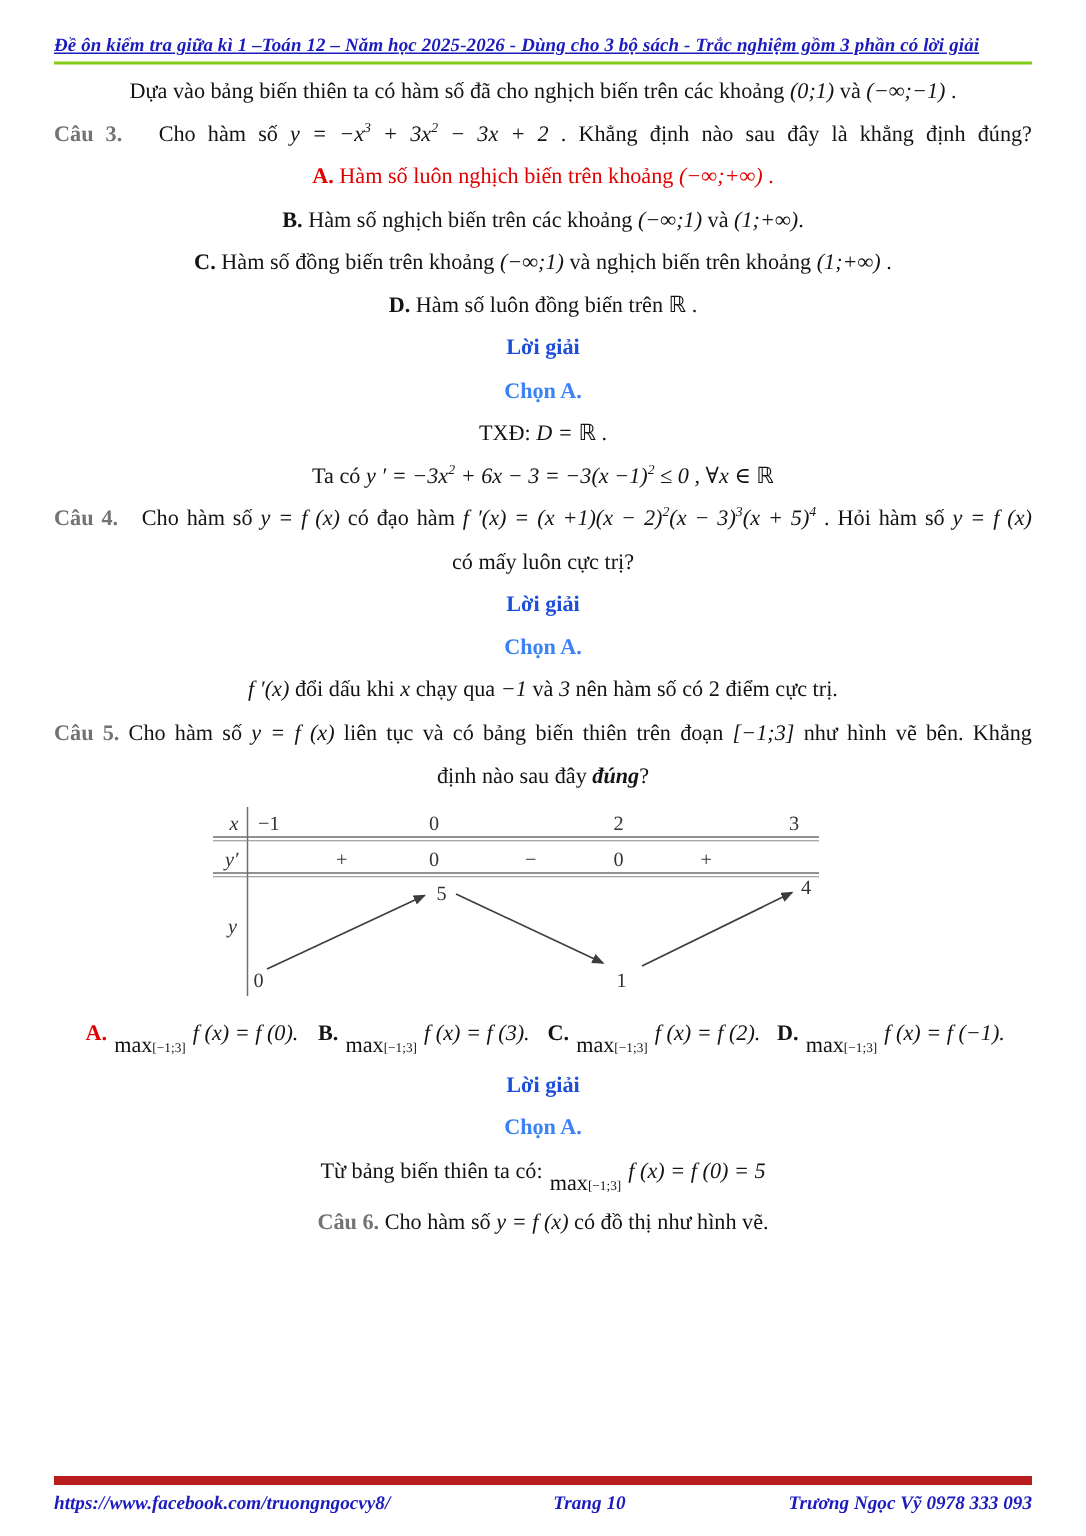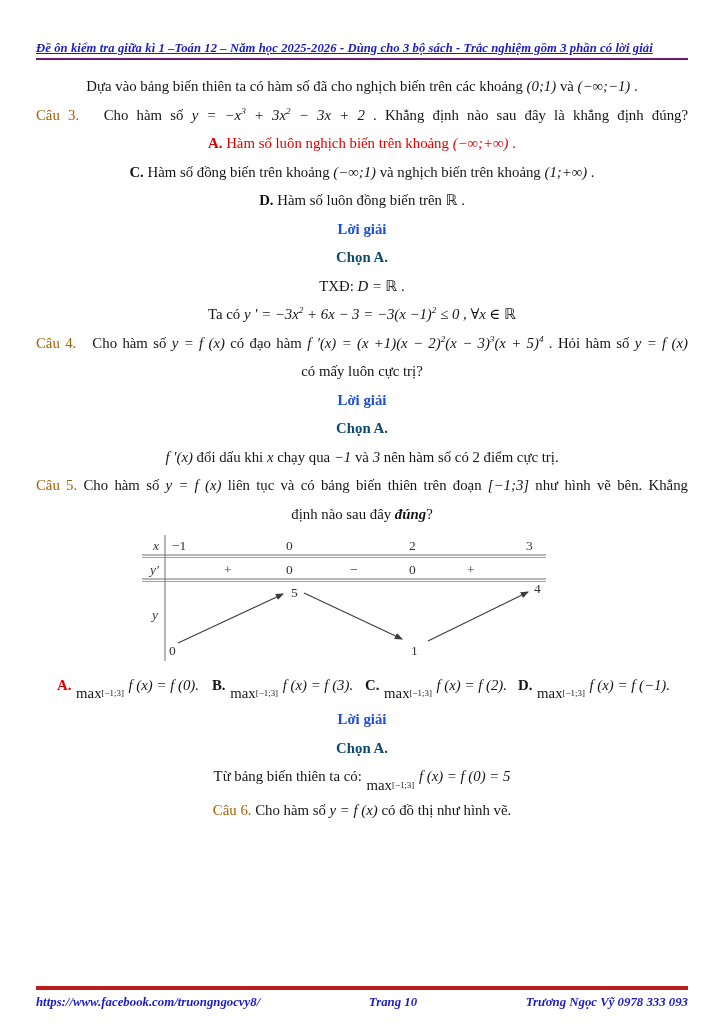--- a/index.html
+++ b/index.html
@@ -1,56 +1,56 @@
 <!DOCTYPE html>
 <html><head>
 <meta charset="utf-8">
 <style>
   html,body{margin:0;padding:0;background:#e8e8e8;}
   .page{
     position:relative;width:724px;height:1024px;margin:0 auto;background:#ffffff;
     font-family:"Liberation Serif","DejaVu Serif",serif;font-size:14.8px;color:#141414;
     overflow:hidden;
   }
-  .doc-header{margin:17px 36px;padding-top:22px;border-bottom:2px solid #701a75;padding-bottom:2px;}
+  .doc-header{margin:0 36px;padding-top:22px;border-bottom:2px solid #84cc16;padding-bottom:2px;}
   .doc-header-text{
     color:#1b1bbe;font-weight:bold;font-style:italic;font-size:12.6px;
     text-decoration:underline;letter-spacing:0.1px;
   }
   .content{padding:0 36px;}
   .content p{margin:9px 0;line-height:1.32;text-align:center;}
-  .q-title .qnum{color:#a16207;font-weight:normal;}
+  .q-title .qnum{color:#737373;font-weight:bold;}
   .stretch{text-align:justify;text-align-last:justify;}
   .opt-line{margin:11px 0 11px 24px;}
   .opt-letter{font-weight:bold;}
   .red{color:#e00000;}
   .all-red{color:#e00000;}
   .loigiai{text-align:center;color:#1d4ed8;font-weight:bold;}
-  .chon{color:#0c4a6e;font-weight:bold;}
+  .chon{color:#3b82f6;font-weight:bold;}
   .seg-t{font-style:normal;}
   .seg-m{font-style:italic;font-family:"Liberation Serif","DejaVu Serif","DejaVu Sans",serif;}
   .seg-bi{font-weight:bold;font-style:italic;margin-top:48px;}
   .seg-sup{font-style:italic;font-size:0.62em;vertical-align:super;line-height:0;
            font-family:"Liberation Serif","DejaVu Serif","DejaVu Sans",serif;}
   .maxsub{display:inline-flex;align-items:center;line-height:1;
           vertical-align:-0.55em;margin:0 1px;}
   .maxsub .ms-top{font-style:normal;}
   .maxsub .ms-sub{font-size:0.6em;margin-top:1px;font-style:normal;}
   .opt-row{display:grid;margin:10px 0;align-items:start;}
   .q4-row{padding-left:21px;grid-template-columns:158px 152px 123px auto;}
   .q5-row{padding-left:21px;grid-template-columns:155px 153px 153px auto;}
   .opt-cell{white-space:nowrap;}
   .bbt-wrap{margin:10px 0 6px 106px;}
   .bbt .tl{stroke:#6e6e6e;stroke-width:1;}
   .bbt .thin{stroke:#8a8a8a;stroke-width:0.8;}
   .bbt .arrow{stroke:#3c3c3c;stroke-width:1.1;}
   .bbt text{font-family:"Liberation Serif","DejaVu Serif",serif;font-size:13.5px;fill:#333;}
   .bbt .ti{font-style:italic;}
   .doc-footer{
-    position:absolute;left:36px;right:36px;bottom:14px;border-top:4px solid #b91c1c;
+    position:absolute;left:36px;right:36px;bottom:14px;border-top:6px solid #b91c1c;
     padding-top:5px;display:flex;justify-content:space-between;align-items:baseline;
     color:#1b1bbe;font-weight:bold;font-style:italic;font-size:12.8px;
   }
 </style>
 </head>
 <body>
 
 <div class="page">
 
   <header class="doc-header">
@@ -59,20 +59,24 @@
 
   <main class="content">
 
     <p class="line"><span class="seg-t">Dựa vào bảng biến thiên ta có hàm số đã cho nghịch biến trên các khoảng </span><span class="seg-m">(0;1)</span><span class="seg-t"> và </span><span class="seg-m">(−∞;−1)</span><span class="seg-t"> .</span></p>
 
     <p class="q-title stretch"><span class="qnum">Câu 3.</span><span><span class="seg-t">&nbsp;&nbsp; Cho hàm số </span><span class="seg-m">y = −x</span><span class="seg-sup">3</span><span class="seg-m"> + 3x</span><span class="seg-sup">2</span><span class="seg-m"> − 3x + 2</span><span class="seg-t"> . Khẳng định nào sau đây là khẳng định đúng?</span></span></p>
 
     <p class="opt-line all-red">
       <span class="opt-letter">A.</span>
       <span><span class="seg-t">Hàm số luôn nghịch biến trên khoảng </span><span class="seg-m">(−∞;+∞)</span><span class="seg-t"> .</span></span>
+    </p>
+    <p class="opt-line">
+      <span class="opt-letter">B.</span>
+      <span><span class="seg-t">Hàm số nghịch biến trên các khoảng </span><span class="seg-m">(−∞;1)</span><span class="seg-t"> và </span><span class="seg-m">(1;+∞)</span><span class="seg-t">.</span></span>
     </p>
     <p class="opt-line">
       <span class="opt-letter">C.</span>
       <span><span class="seg-t">Hàm số đồng biến trên khoảng </span><span class="seg-m">(−∞;1)</span><span class="seg-t"> và nghịch biến trên khoảng </span><span class="seg-m">(1;+∞)</span><span class="seg-t"> .</span></span>
     </p>
     <p class="opt-line">
       <span class="opt-letter">D.</span>
       <span><span class="seg-t">Hàm số luôn đồng biến trên </span><span class="seg-m">ℝ</span><span class="seg-t"> .</span></span>
     </p>
 

